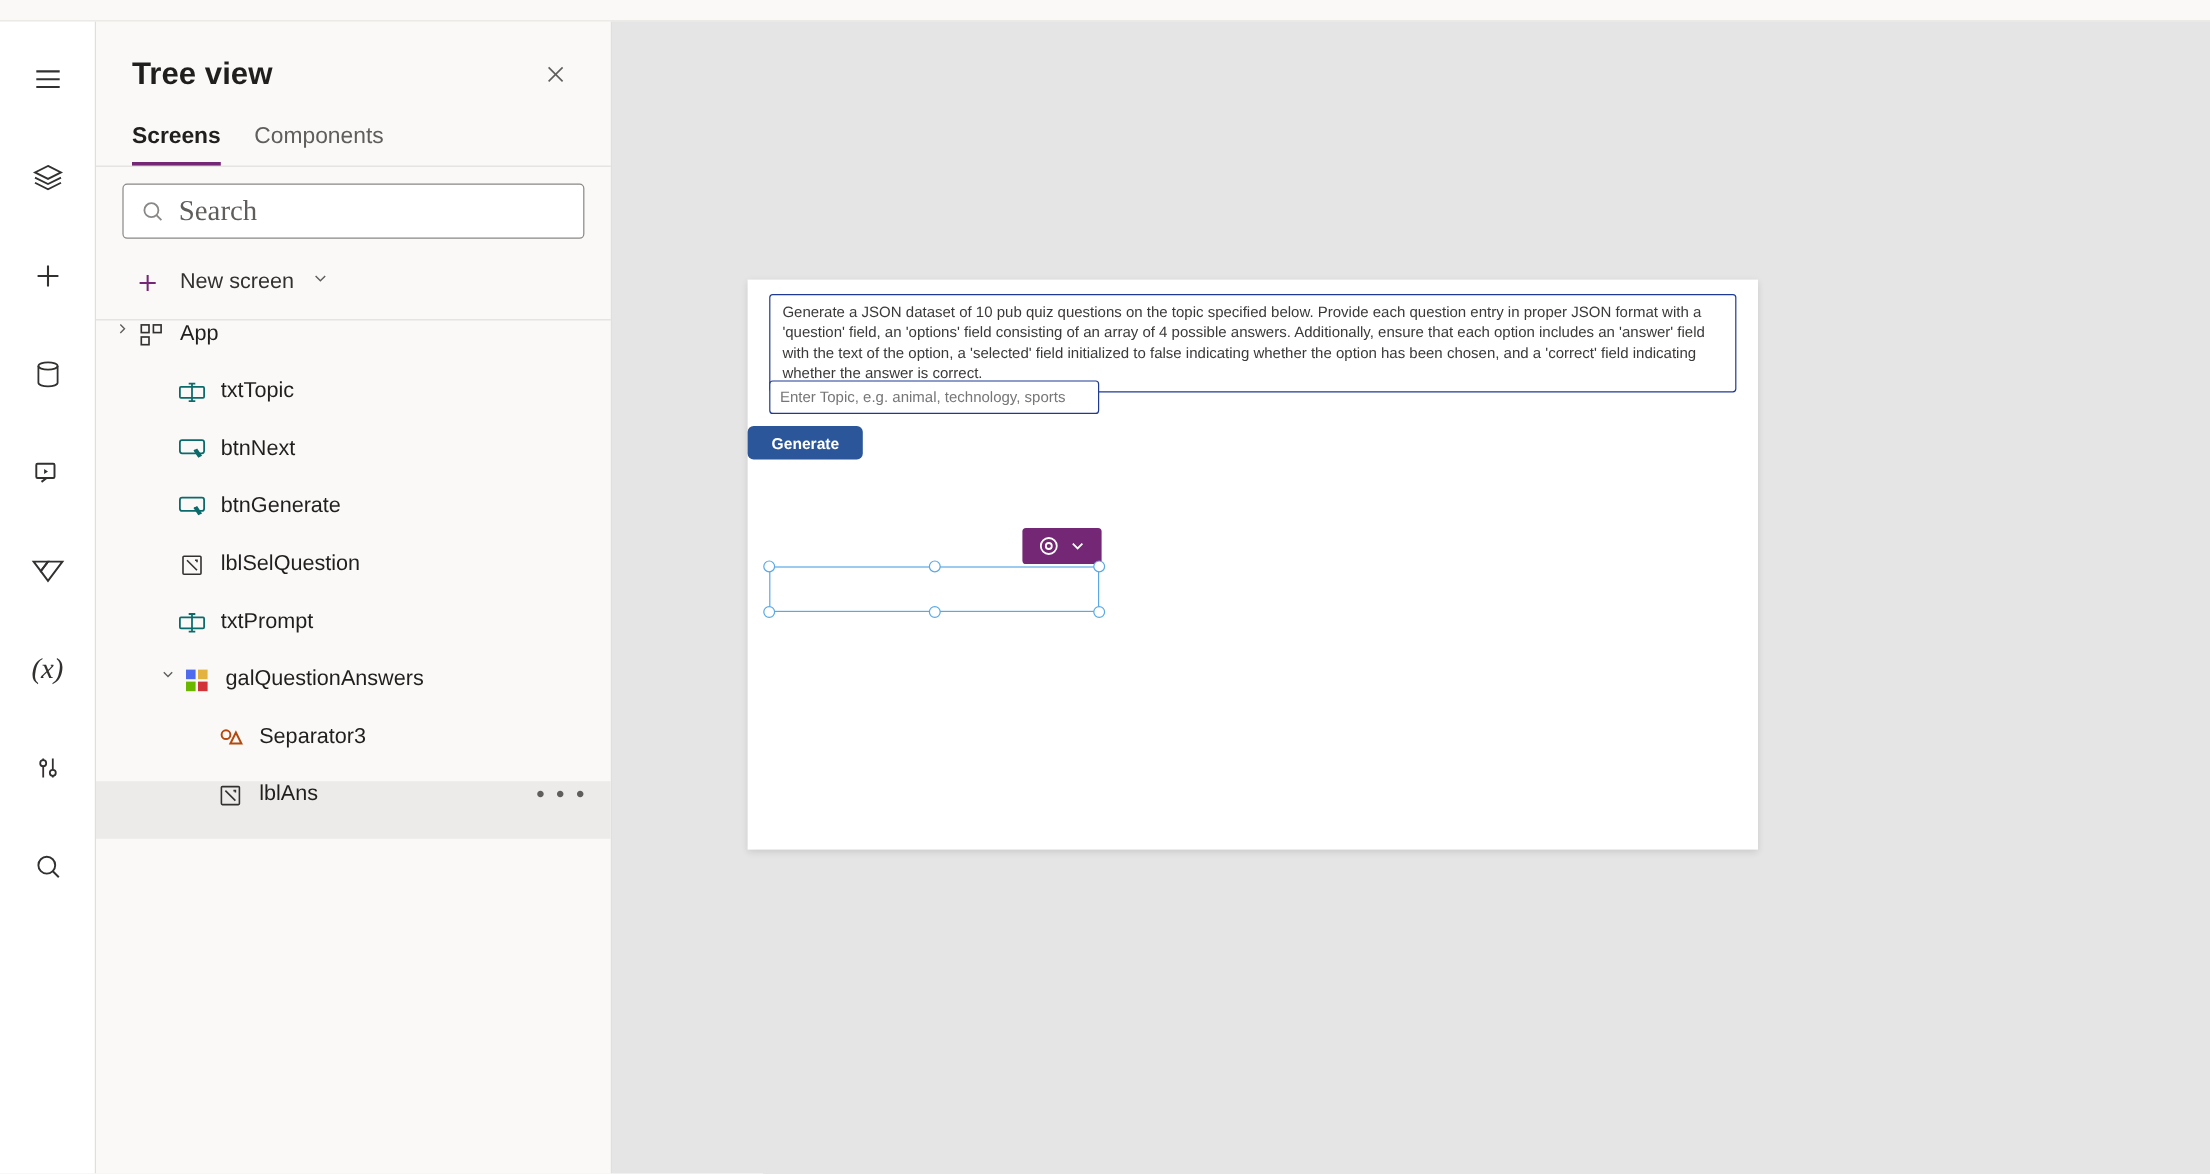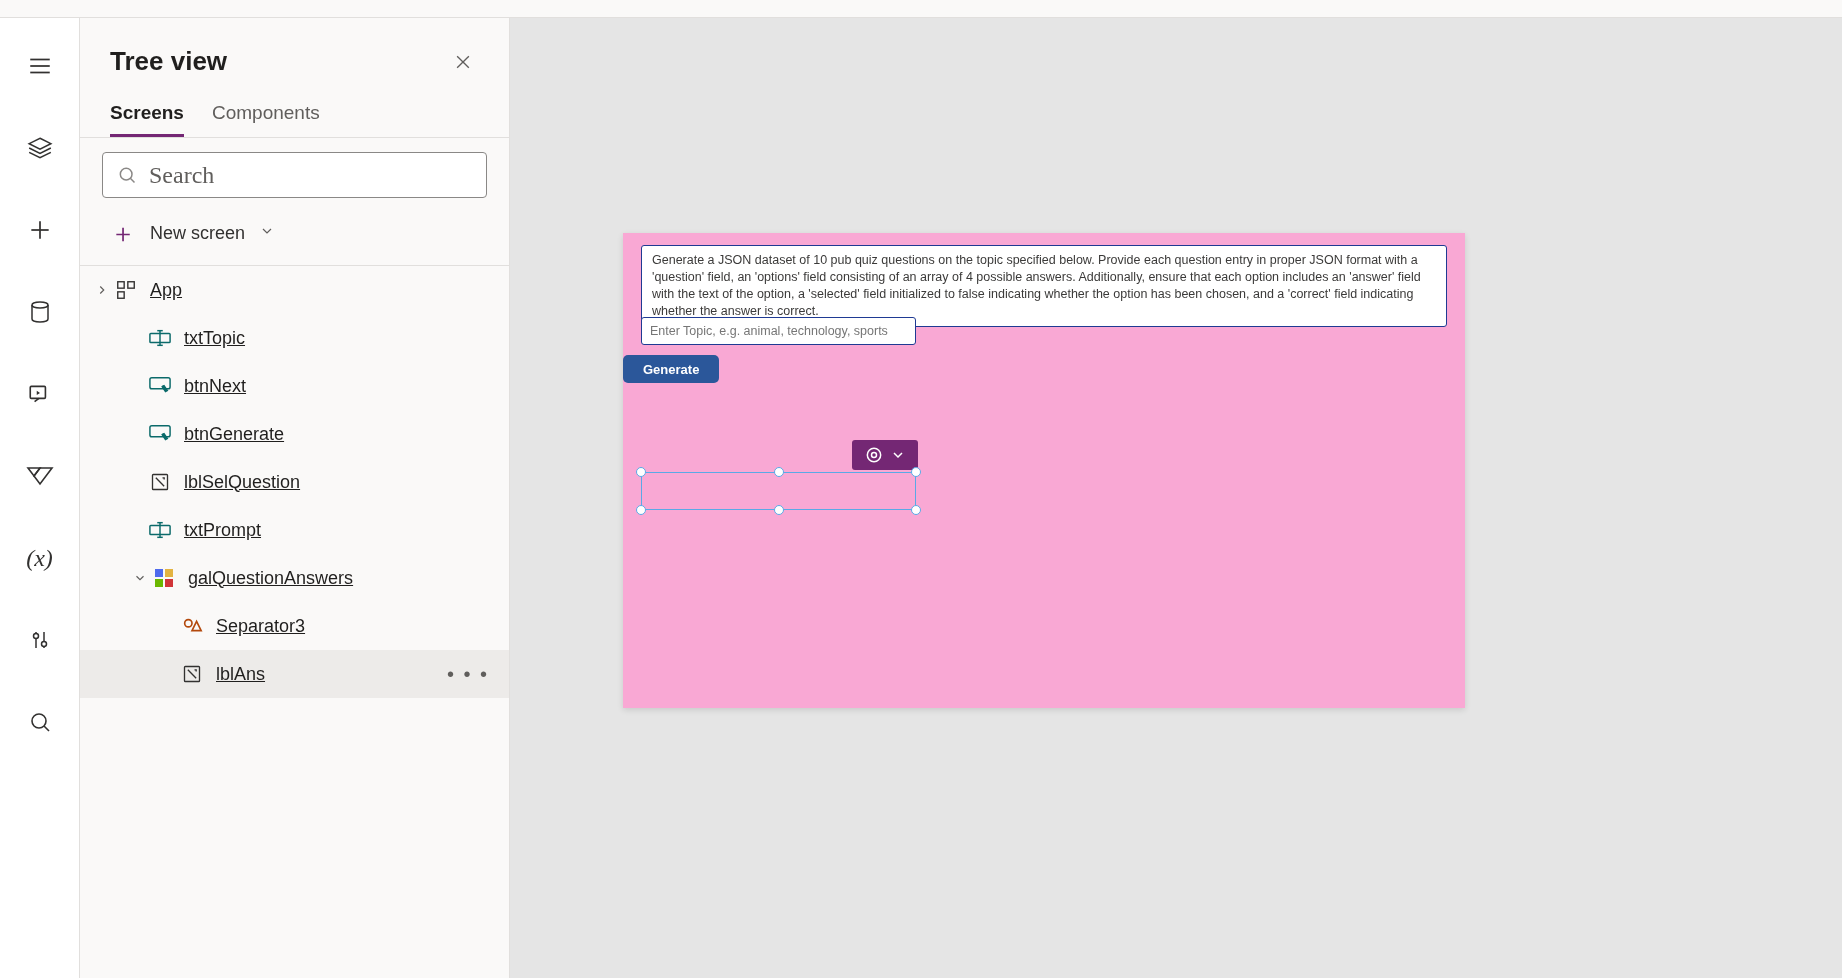--- a/index.html
+++ b/index.html
@@ -116,28 +116,27 @@
   }
   .newscreen .plus { color: #742774; font-size: 26px; font-weight: 300; }
   .newscreen .chev { color: #605e5c; }
 
   .tree {
     flex: 1;
     overflow-y: auto;
     border-top: 1px solid #e1dfdd;
   }
   .treerow {
-    display: flex; align-items: center;
+    display: flex; align-items: flex-start;
     height: 48px;
     padding-right: 16px;
     font-size: 18px;
     color: #201f1e;
     cursor: pointer;
     position: relative;
-    text-decoration: underline;
   }
   .treerow.selected { background: #edebe9; }
   .treerow .expander {
     width: 24px; display: flex; justify-content: center;
     color: #605e5c;
   }
   .treerow .node-icon {
     width: 24px; height: 24px;
     display: flex; align-items: center; justify-content: center;
     margin-right: 12px;
@@ -155,21 +154,21 @@
   
   .canvasbg {
     position: absolute;
     top: 18px; left: 510px; right: 0; bottom: 0;
     background: #e5e5e5;
   }
   .appcanvas {
     position: absolute;
     top: 215px; left: 113px;
     width: 842px; height: 475px;
-    background: #f9a8d4;
+    background: #ffffff;
     box-shadow: 0 2px 6px rgba(0,0,0,0.12);
   }
   .promptbox {
     position: absolute;
     top: 12px; left: 18px; right: 18px;
     border: 1px solid #1f3a93;
     border-radius: 3px;
     padding: 6px 10px;
     font-size: 12.5px;
     color: #3b3a39;

